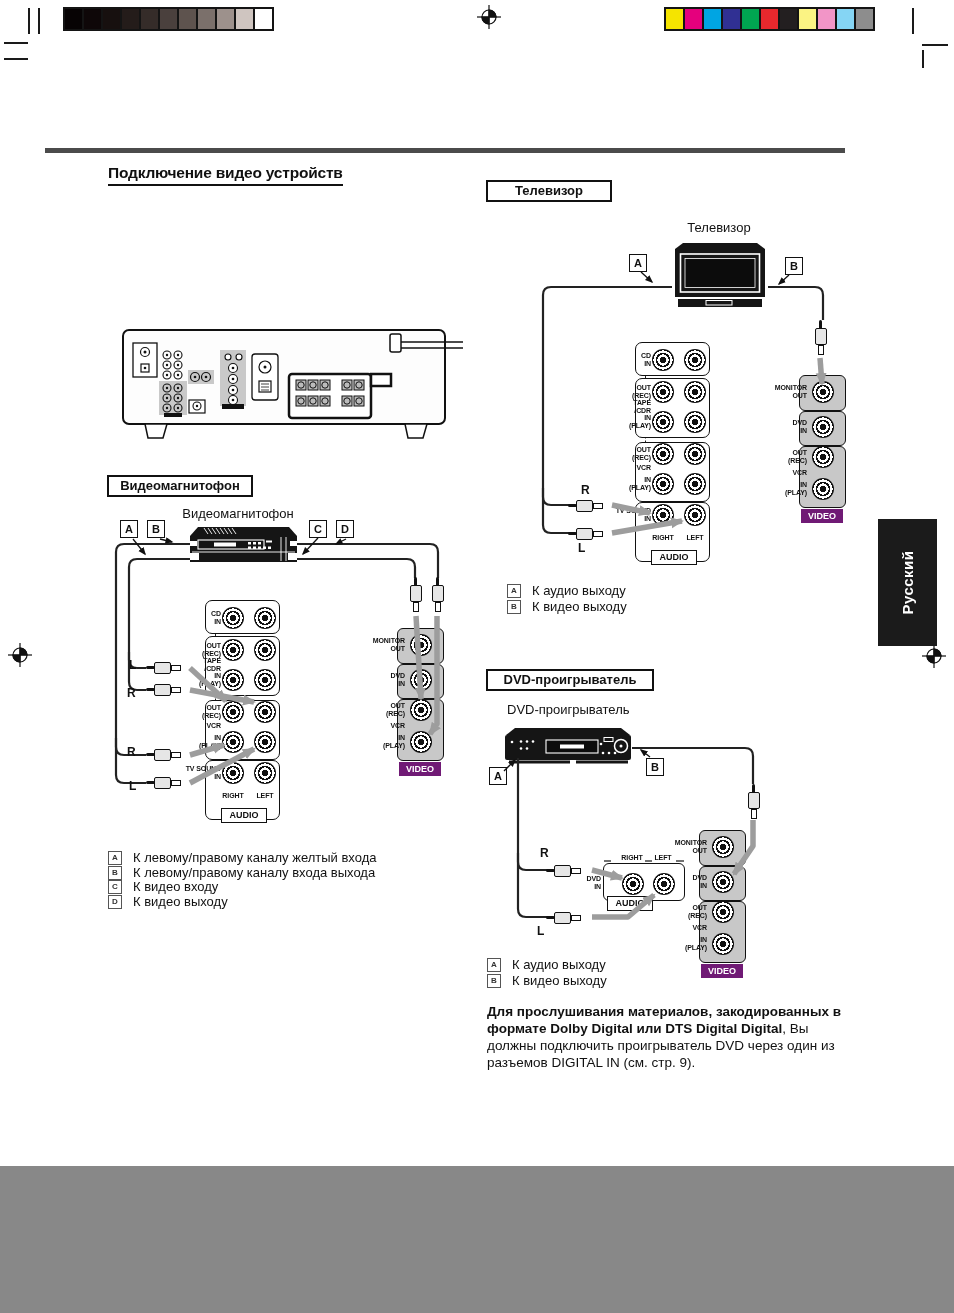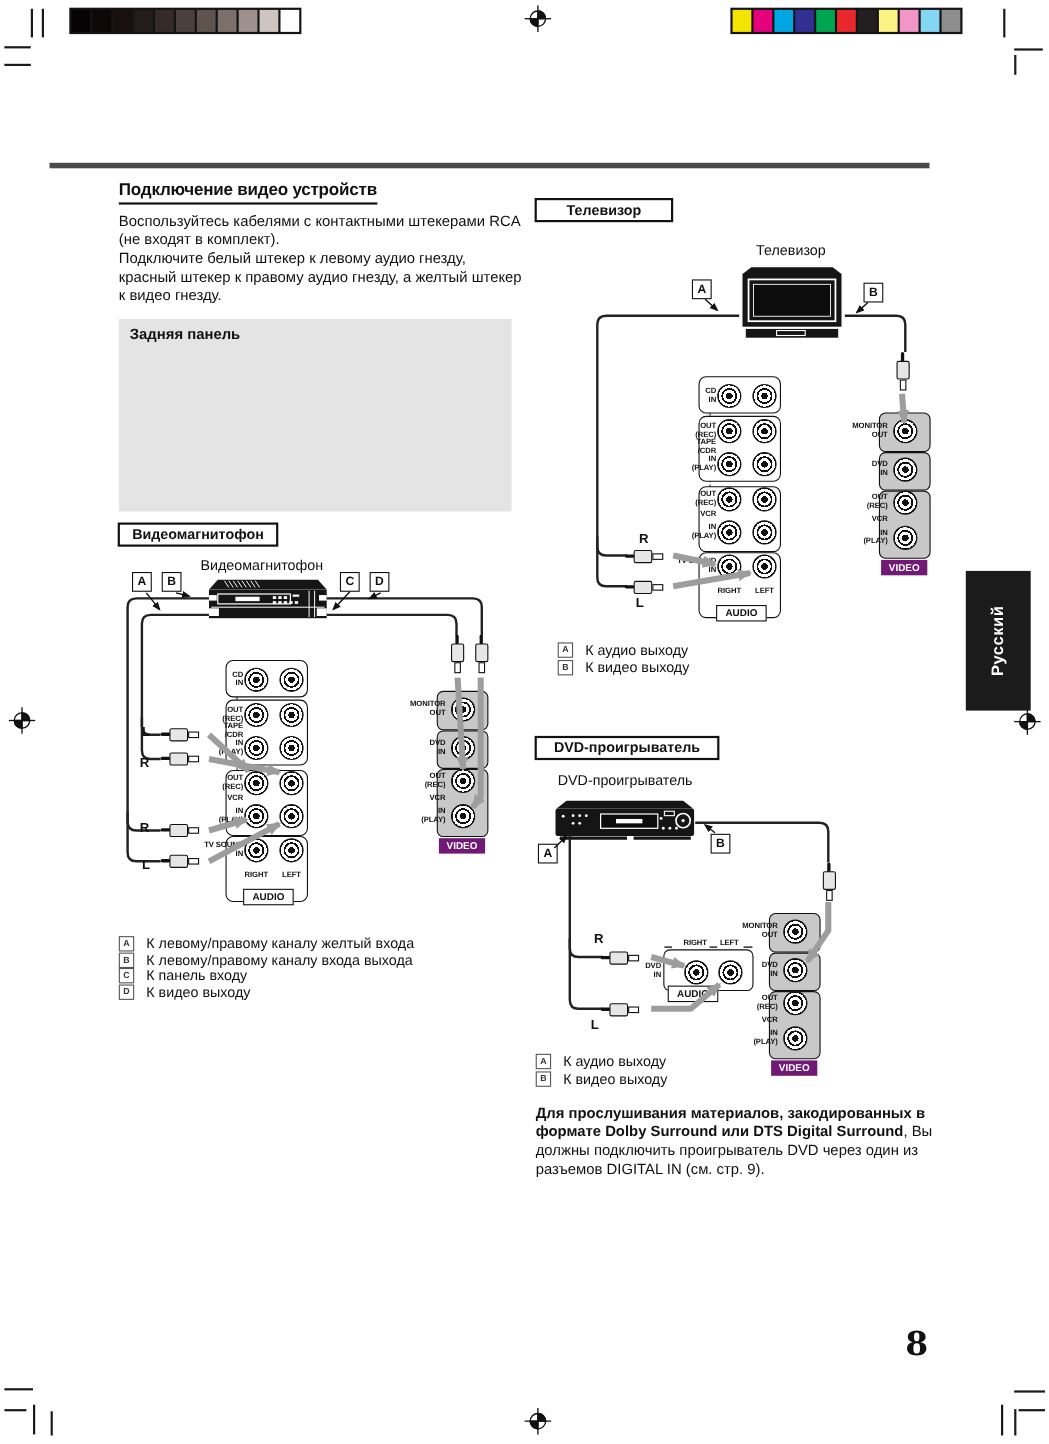--- a/index.html
+++ b/index.html
@@ -1,16 +1,16 @@
 <!DOCTYPE html>
 <html><head>
 <meta charset="utf-8">
 <style>
   html,body{margin:0;padding:0;background:#888}
-  .page{position:relative;width:954px;height:1313px;background:#fff;overflow:hidden;
+  .page{position:relative;width:954px;height:1166px;background:#fff;overflow:hidden;
         font-family:"Liberation Sans",sans-serif;color:#111}
   
   .calib{position:absolute;display:flex;gap:2px;padding:2px;background:#141414}
   .sw{width:17px;height:20px}
   
   .mark{position:absolute;background:#1a1a1a}
   
   .rule{position:absolute;background:#4b4b4b}
   
   .title{position:absolute;font-weight:bold;font-size:15.5px;letter-spacing:-0.2px}
@@ -314,26 +314,21 @@
       <path d="M543,488 V525 Q543,533 551,533 H570"></path>
       <path d="M768,287 H815 Q823,287 823,295 V320"></path>
       <path d="M518,758 V862 Q518,870 526,870 H548"></path>
       <path d="M518,853 V909 Q518,917 526,917 H548"></path>
       <path d="M632,748 H745 Q753,748 753,756 V784"></path>
     </g>
   </svg>
 
   <div class="rule" style="left:45px;top:148px;width:800px;height:4.5px"></div>
   <div class="title" style="left:108px;top:164px"><span>Подключение видео устройств</span></div>
-  <div class="body-text" style="left:108px;top:192px;width:368px">Воспользуйтесь кабелями с контактными штекерами RCA (не входят в комплект).
-Подключите белый штекер к левому аудио гнезду, красный штекер к правому аудио гнезду, а желтый штекер к видео гнезду.</div>
-
-  <div class="rearbox" style="left:108px;top:290px;width:357px;height:175px">
-    <div class="boxtitle" style="left:10px;top:6px">Задняя панель</div>
-  </div>
+
 
   <div class="shead" style="left:107px;top:475px;width:126px">Видеомагнитофон</div>
   <div class="caption" style="left:163px;top:506px;width:150px">Видеомагнитофон</div>
   <div class="lbox" style="left:120px;top:520px">A</div>
   <div class="lbox" style="left:147px;top:520px">B</div>
   <div class="lbox" style="left:309px;top:520px">C</div>
   <div class="lbox" style="left:336px;top:520px">D</div>
 
   <div class="ap" style="left:205px;top:598px">
     <div class="dash"></div>
@@ -431,21 +426,21 @@
   <div class="lrow" style="left:108px;top:851px;width:360px">
       <span class="chip">A</span>
       <span>К левому/правому каналу желтый входа</span>
     </div>
   <div class="lrow" style="left:108px;top:866px;width:360px">
       <span class="chip">B</span>
       <span>К левому/правому каналу входа выхода</span>
     </div>
   <div class="lrow" style="left:108px;top:880px;width:360px">
       <span class="chip">C</span>
-      <span>К панель входу</span>
+      <span>К видео входу</span>
     </div>
   <div class="lrow" style="left:108px;top:895px;width:360px">
       <span class="chip">D</span>
       <span>К видео выходу</span>
     </div>
 
   <div class="shead" style="left:486px;top:180px;width:106px">Телевизор</div>
   <div class="caption" style="left:660px;top:220px;width:118px">Телевизор</div>
   <div class="lbox" style="left:629px;top:254px">A</div>
   <div class="lbox" style="left:785px;top:257px">B</div>
@@ -591,21 +586,21 @@
   <div class="lrow" style="left:487px;top:958px;width:300px">
       <span class="chip">A</span>
       <span>К аудио выходу</span>
     </div>
   <div class="lrow" style="left:487px;top:974px;width:300px">
       <span class="chip">B</span>
       <span>К видео выходу</span>
     </div>
 
   <div class="note" style="left:487px;top:1003px;width:372px">
-    <span class="b">Для прослушивания материалов, закодированных в формате Dolby Surround или DTS Digital Surround</span><span>, Вы должны подключить проигрыватель DVD через один из разъемов DIGITAL IN (см. стр. 9).</span>
+    <span class="b">Для прослушивания материалов, закодированных в формате Dolby Digital или DTS Digital Digital</span><span>, Вы должны подключить проигрыватель DVD через один из разъемов DIGITAL IN (см. стр. 9).</span>
   </div>
 
   <div class="lang-tab" style="left:878px;top:519px;width:59px;height:127px">
     <span>Русский</span>
   </div>
   <div class="pagenum" style="left:823px;top:1205px">8</div>
 
   <svg width="954" height="1313" viewBox="0 0 954 1313" style="z-index:5">
     <defs>
       <marker id="arrG" markerUnits="userSpaceOnUse" markerWidth="16" markerHeight="14" refX="11" refY="5.5" orient="auto">

